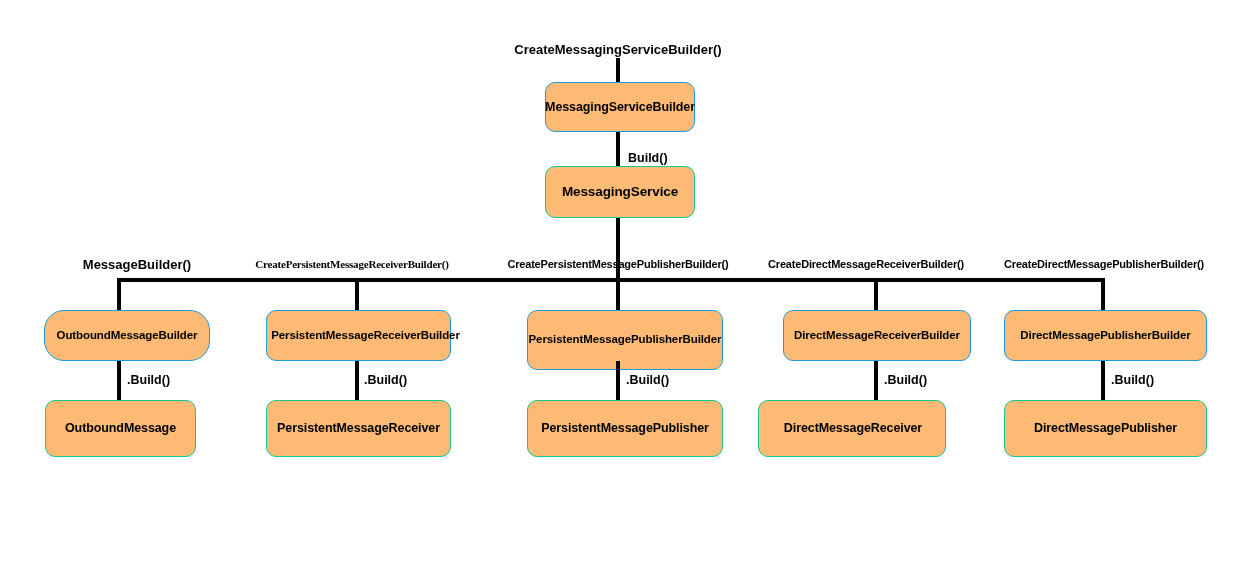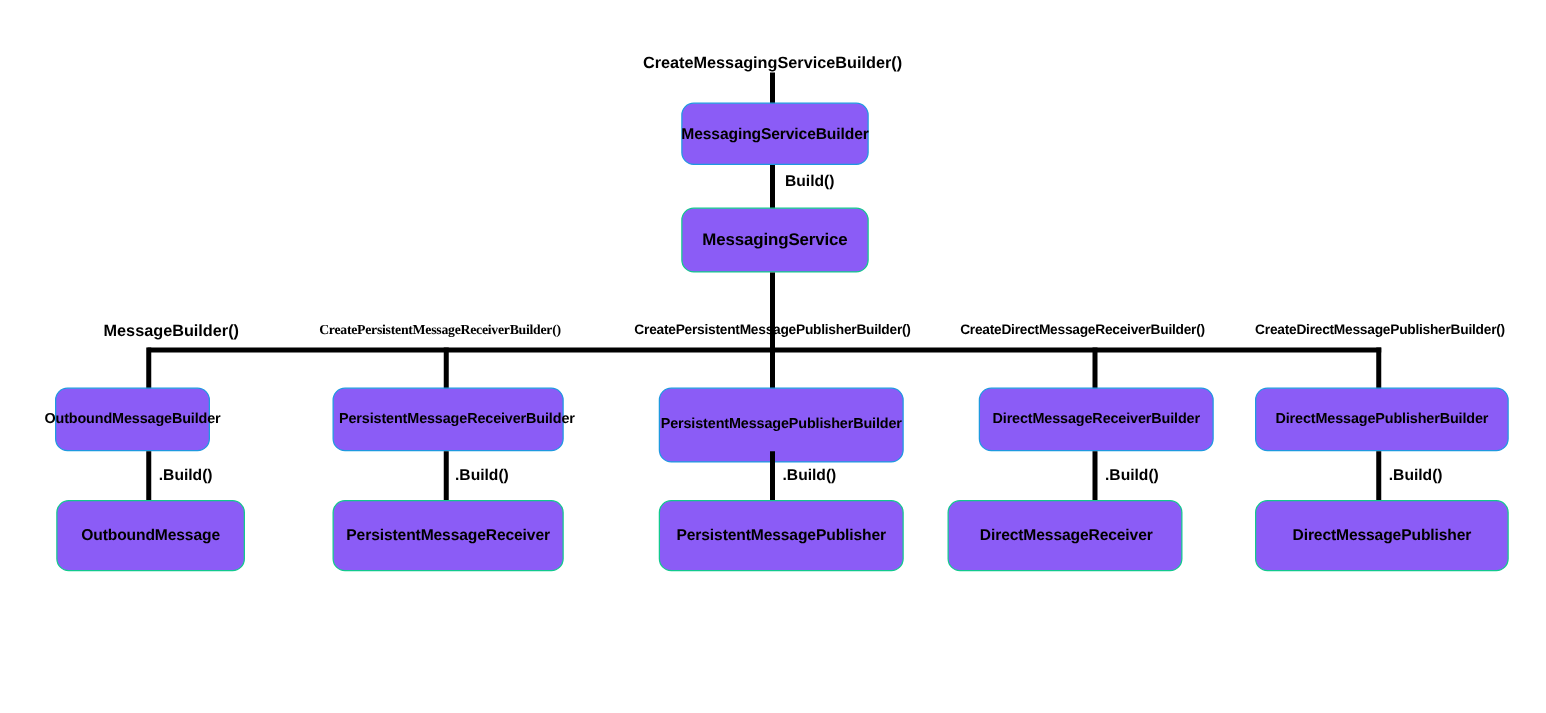--- a/index.html
+++ b/index.html
@@ -22,21 +22,21 @@
 
   
   .node {
     position: absolute;
     box-sizing: border-box;
     display: flex;
     align-items: center;
     justify-content: center;
     text-align: left;
     border-radius: 10px;
-    background: #8b5cf6;
+    background: #fdba74;
     font-weight: bold;
     line-height: 1.15;
     letter-spacing: -0.1px;
     padding: 0 6px;
   }
   .node.builder {
     border: 1.6px solid #1f9ae0;
     font-size: 11.5px;
   }
   .node.result {
@@ -101,31 +101,31 @@
 <div id="canvas">
 
   <div class="top-label" style="left:618px; top:42px;">CreateMessagingServiceBuilder()</div>
 
   <div class="vline" style="left:616px; top:58px; height:26px;"></div>
 
   <div class="node root-builder" style="left:545px; top:82px; width:150px; height:50px;">MessagingServiceBuilder</div>
 
   <div class="vline" style="left:616px; top:132px; height:36px;"></div>
 
-  <div class="edge-label" style="left:628px; top:138px;">Build()</div>
+  <div class="edge-label" style="left:628px; top:151px;">Build()</div>
 
   <div class="node root-result" style="left:545px; top:166px; width:150px; height:52px;">MessagingService</div>
 
   <div class="vline" style="left:616px; top:218px; height:62px;"></div>
 
   <div class="hline" style="left:118px; top:278px; width:987px;"></div>
 
   <div class="col-label big" style="left:119px; top:257px;padding-left:36px;">MessageBuilder()</div>
   <div class="vline" style="left:117px; top:278px; height:34px;"></div>
-  <div class="node builder" style="left:44px; top:310px; width:124px; height:51px;">OutboundMessageBuilder</div>
+  <div class="node builder" style="left:44px; top:310px; width:166px; height:51px;border-radius:20px;">OutboundMessageBuilder</div>
   <div class="vline" style="left:117px; top:361px; height:41px;"></div>
   <div class="edge-label" style="left:127px; top:373px;">.Build()</div>
   <div class="node result" style="left:45px; top:400px; width:151px; height:57px;">OutboundMessage</div>
 
   <div class="col-label" style="left:352px; top:258px;font-family:Liberation Serif, serif;">CreatePersistentMessageReceiverBuilder()</div>
   <div class="vline" style="left:355px; top:278px; height:34px;"></div>
   <div class="node builder" style="left:266px; top:310px; width:185px; height:51px;padding-left:20px;">PersistentMessageReceiverBuilder</div>
   <div class="vline" style="left:355px; top:361px; height:41px;"></div>
   <div class="edge-label" style="left:364px; top:373px;">.Build()</div>
   <div class="node result" style="left:266px; top:400px; width:185px; height:57px;">PersistentMessageReceiver</div>

